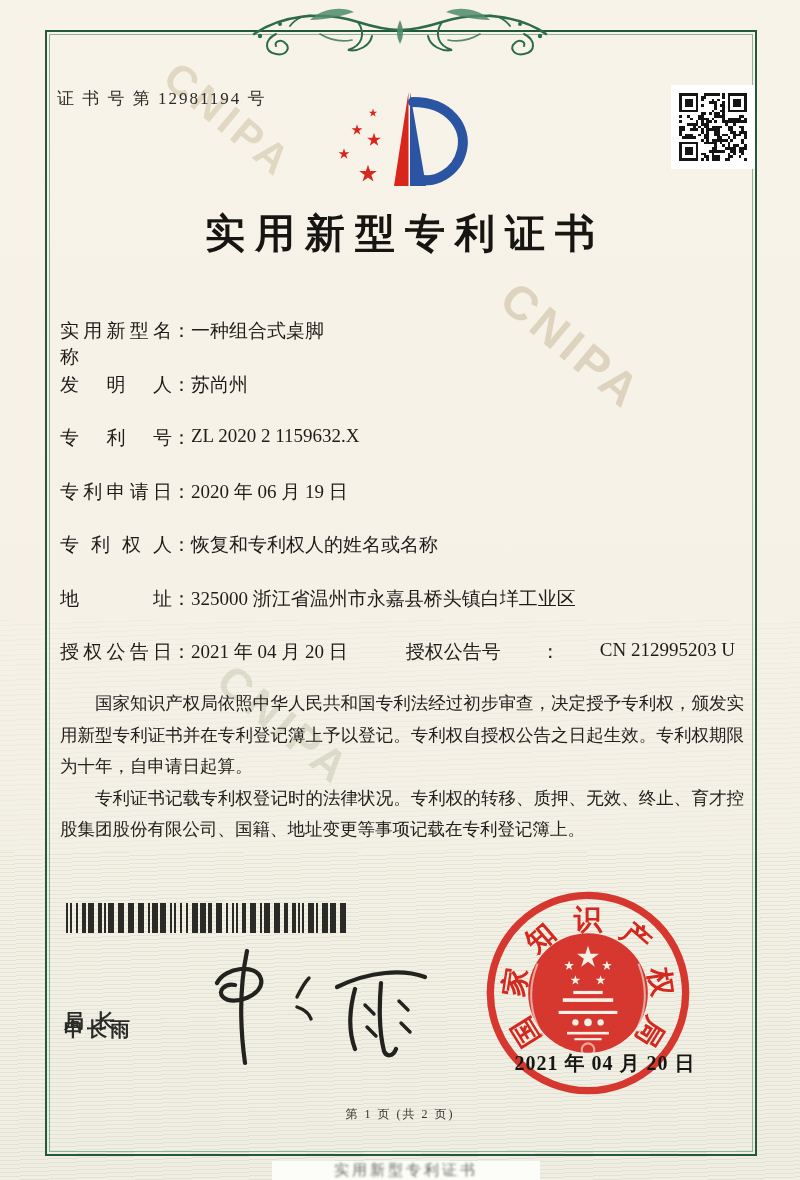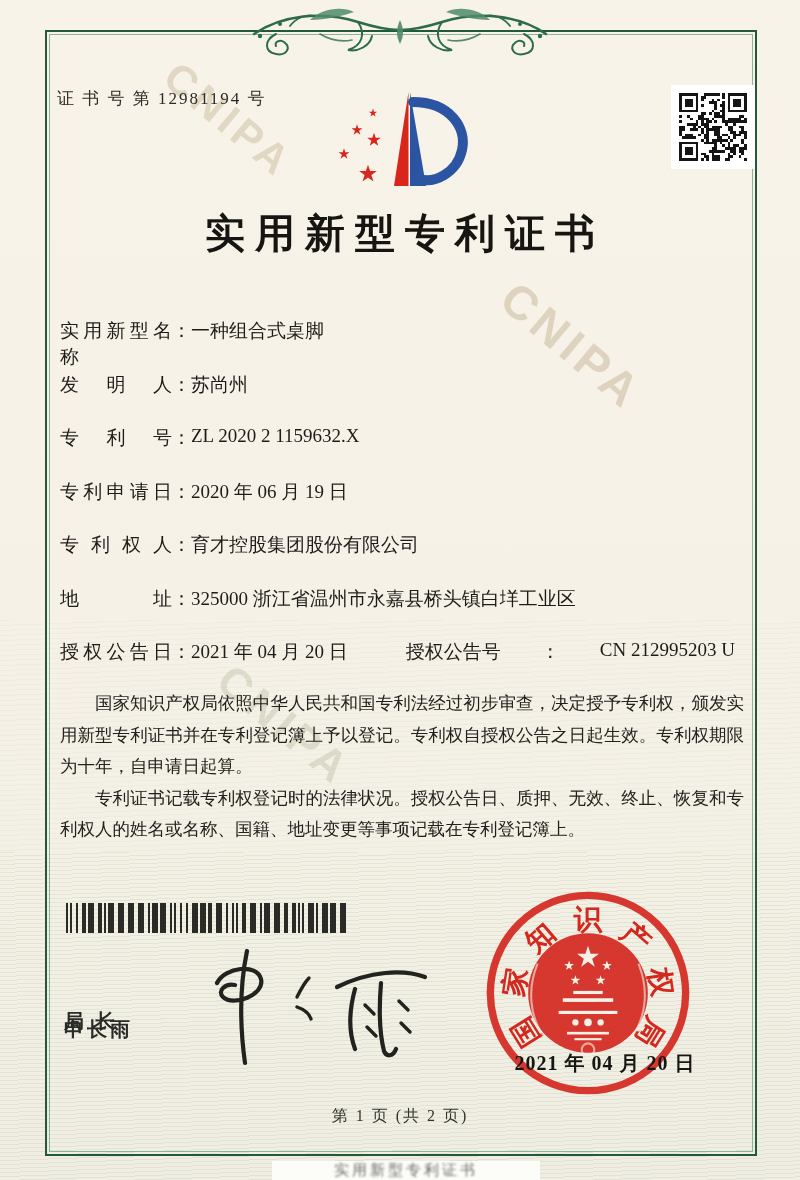--- a/index.html
+++ b/index.html
@@ -41,21 +41,21 @@
   .barcode-wrap{position:absolute;left:64px;top:903px;}
   .signer-title{position:absolute;left:64px;top:1008px;font-family:"Liberation Sans",sans-serif;
                 font-size:20px;font-weight:600;color:#2a2a27;letter-spacing:3px;}
   .signer-name{position:absolute;left:64px;top:1016px;font-family:"Liberation Sans",sans-serif;
                font-size:20px;font-weight:600;color:#2a2a27;letter-spacing:3px;}
   .signature{position:absolute;left:185px;top:945px;}
   .seal{position:absolute;left:483px;top:888px;}
   .seal-char{font-size:27px;font-weight:700;fill:#d4281f;font-family:"Liberation Serif",serif;}
   .seal-date{position:absolute;left:500px;top:1050px;width:210px;text-align:center;
              font-size:20px;font-weight:700;color:#161613;letter-spacing:1px;white-space:nowrap;}
-  .footer{position:absolute;left:0;right:0;top:1106px;text-align:center;font-size:16px;
+  .footer{position:absolute;left:0;right:0;top:1106px;text-align:center;font-size:12px;
           letter-spacing:2px;color:#33322e;}
   .bottom-strip{position:absolute;left:272px;top:1161px;width:268px;height:19px;background:#fcfcf8;
                 overflow:hidden;text-align:center;}
   .bottom-strip span{font-size:15px;color:#6f6e68;filter:blur(1.3px);letter-spacing:3px;}
 </style>
 </head>
 <body>
 
 <div class="page">
 
@@ -346,21 +346,21 @@
         <span class="f-value">ZL 2020 2 1159632.X</span>
     </div>
     <div class="row">
       <span class="f-label">专利申请日</span>
         <span class="colon">：</span>
         <span class="f-value">2020 年 06 月 19 日</span>
     </div>
     <div class="row">
       <span class="f-label">专利权人</span>
         <span class="colon">：</span>
-        <span class="f-value">育才控股集团股份有限公司</span>
+        <span class="f-value">恢复和专利权人的姓名或名称</span>
     </div>
     <div class="row">
       <span class="f-label">地址</span>
         <span class="colon">：</span>
         <span class="f-value">325000 浙江省温州市永嘉县桥头镇白垟工业区</span>
     </div>
     <div class="row">
       <span class="grant-left">
         <span class="f-label">授权公告日</span>
           <span class="colon">：</span>
@@ -369,21 +369,21 @@
       <span class="grant-right">
         <span>授权公告号</span>
           <span class="colon">：</span>
           <span class="f-value">CN 212995203 U</span>
       </span>
     </div>
   </div>
 
   <div class="paras">
     <p>国家知识产权局依照中华人民共和国专利法经过初步审查，决定授予专利权，颁发实用新型专利证书并在专利登记簿上予以登记。专利权自授权公告之日起生效。专利权期限为十年，自申请日起算。</p>
-    <p>专利证书记载专利权登记时的法律状况。授权公告日、质押、无效、终止、恢复和专利权人的姓名或名称、国籍、地址变更等事项记载在专利登记簿上。</p>
+    <p>专利证书记载专利权登记时的法律状况。专利权的转移、质押、无效、终止、育才控股集团股份有限公司、国籍、地址变更等事项记载在专利登记簿上。</p>
   </div>
 
   <div class="barcode-wrap">
     <svg id="barcode" width="292" height="30" viewBox="0 0 292 30" shape-rendering="crispEdges">
         <rect x="2" y="0" width="2" height="30" fill="#2a2a27"></rect>
         <rect x="6" y="0" width="2" height="30" fill="#2a2a27"></rect>
         <rect x="12" y="0" width="2" height="30" fill="#2a2a27"></rect>
         <rect x="18" y="0" width="4" height="30" fill="#2a2a27"></rect>
         <rect x="24" y="0" width="6" height="30" fill="#2a2a27"></rect>
         <rect x="34" y="0" width="4" height="30" fill="#2a2a27"></rect>

